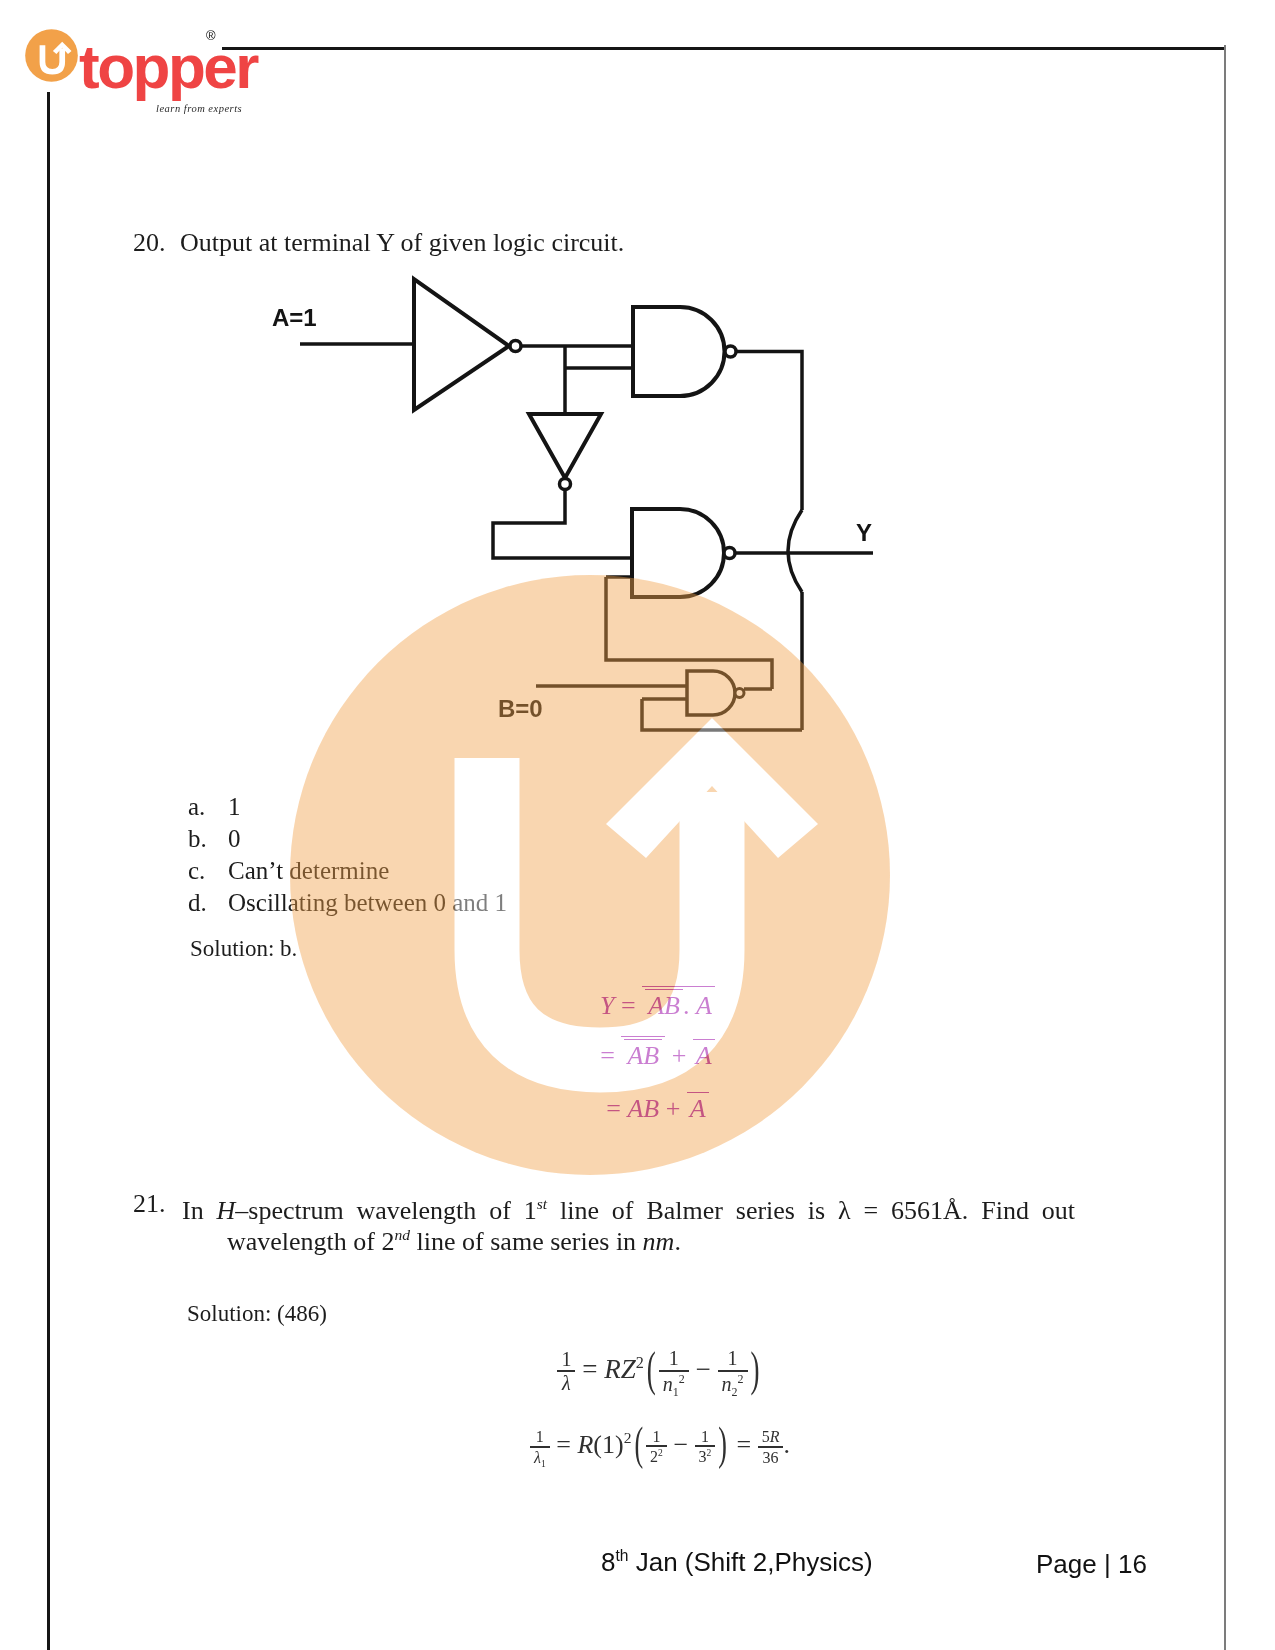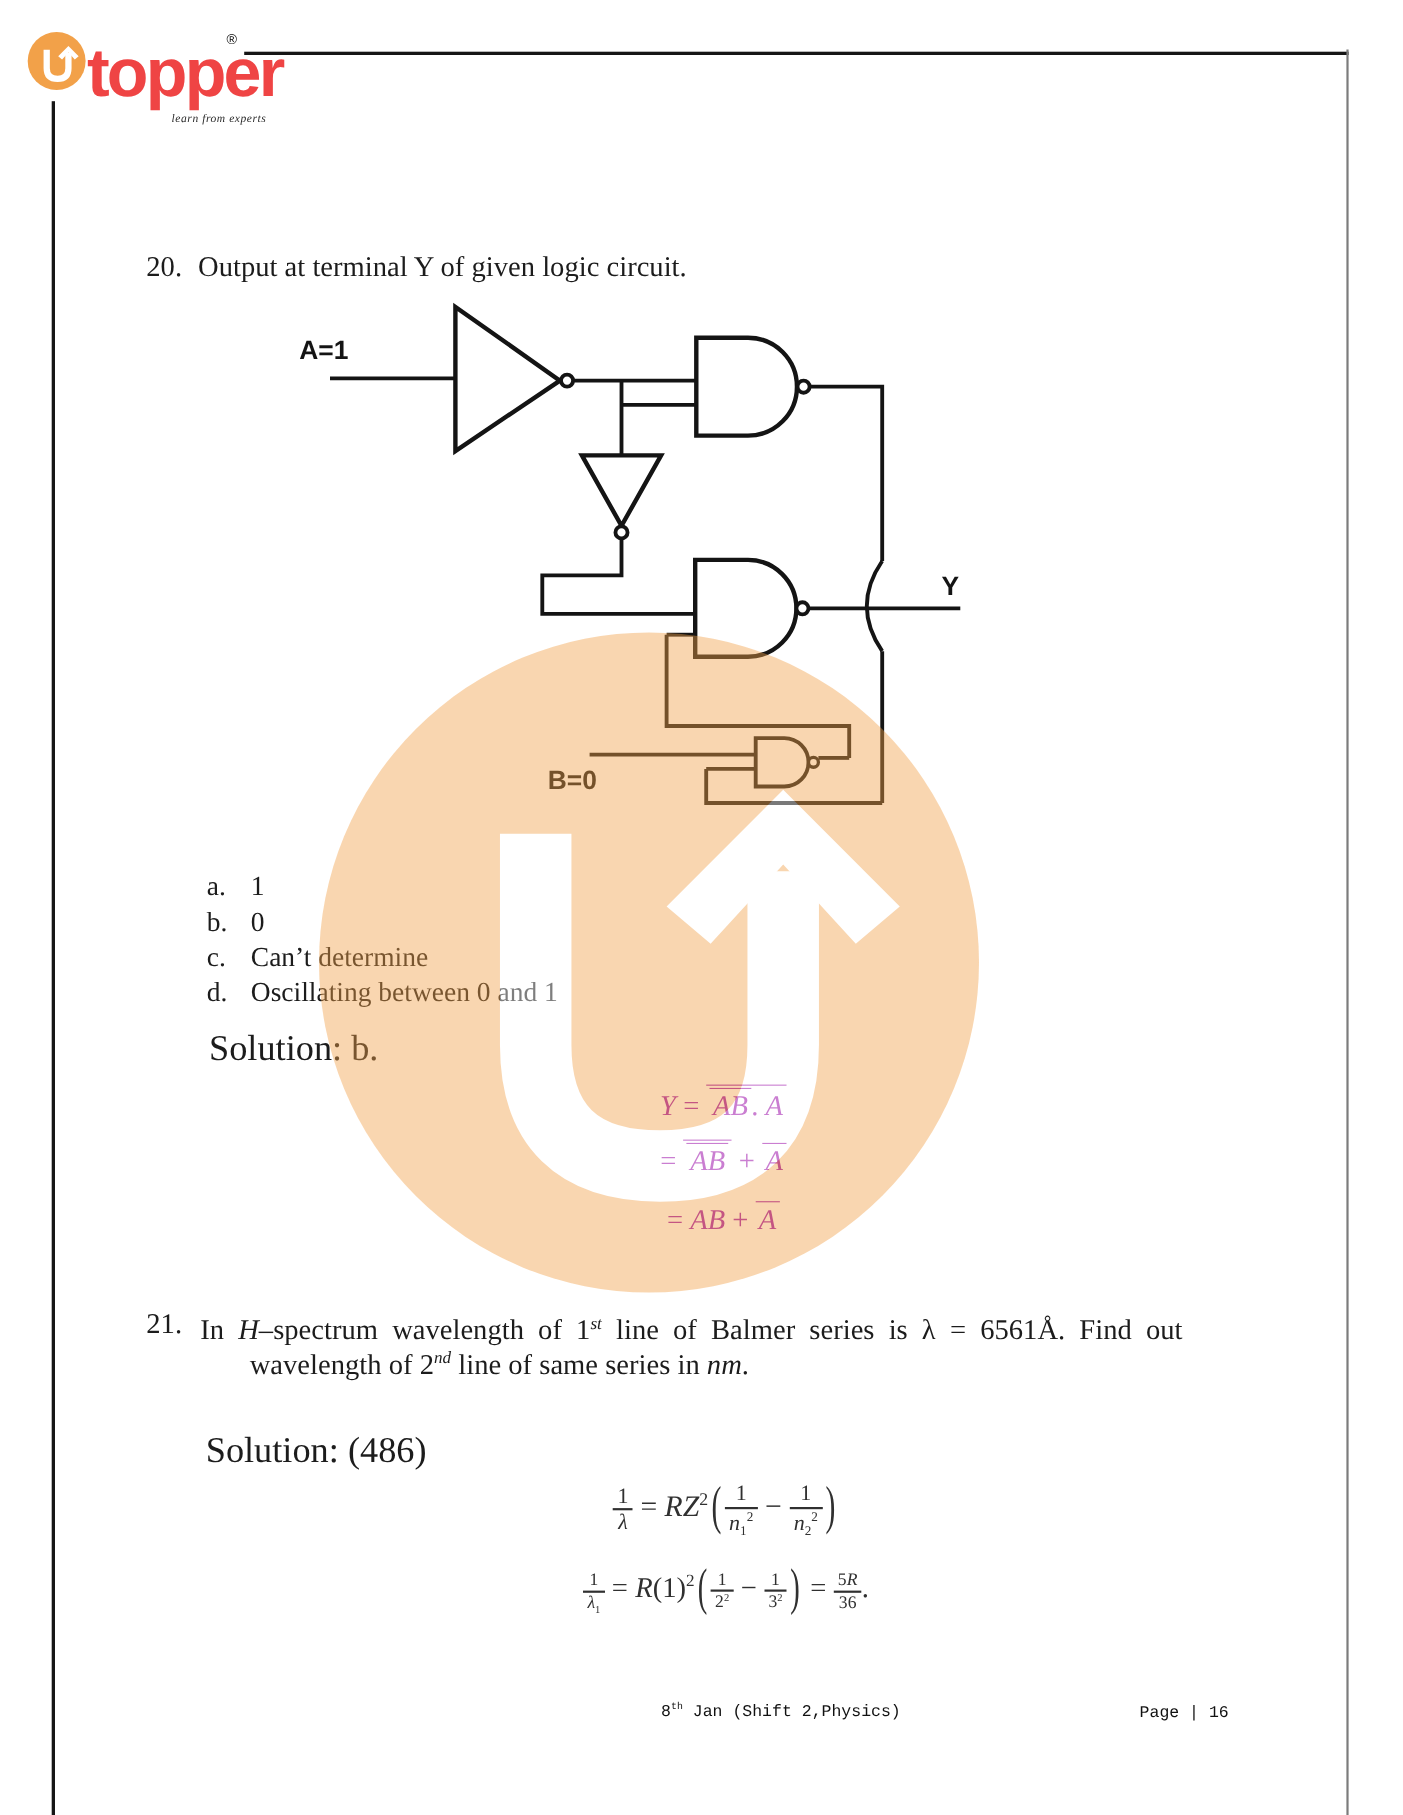--- a/index.html
+++ b/index.html
@@ -12,21 +12,21 @@
   .reg{font-family:"Liberation Sans", sans-serif;font-size:13px;color:#0d0d0d;}
   .tagline{font-style:italic;font-size:10.5px;color:#2a2a2a;letter-spacing:.5px;}
   .rule-top{background:#161616;height:2.5px;}
   .border-left{background:#161616;width:2.5px;}
   .border-right{background:#7c7c7c;width:2px;}
   
   .qrow{display:flex;font-size:26px;}
   .qnum{width:47px;flex:0 0 47px;}
   .optrow{display:flex;font-size:25px;height:32px;line-height:28px;}
   .optkey{width:40px;flex:0 0 40px;}
-  .sol{font-size:33px;}
+  .sol{font-size:23px;}
   
   .deriv{width:285px;text-align:center;font-size:26px;color:#a21caf;}
   .deriv .dl1{margin-bottom:15px;}
   .deriv .dl2{margin-bottom:21px;}
   .deriv .dl3{margin-bottom:19px;}
   .ol{display:inline-block;border-top:1.8px solid currentColor;padding:2px 3px 0;line-height:1.05;}
   
   .just{width:893px;text-align:justify;text-align-last:justify;font-size:26px;line-height:31px;}
   .plain21{font-size:26px;line-height:31px;}
   .sp{font-size:0.6em;vertical-align:super;}
@@ -35,21 +35,21 @@
   .formula{text-align:center;color:#303030;}
   .f1{font-size:27px;width:400px;}
   .f2{font-size:26px;width:440px;}
   .frac{display:inline-block;vertical-align:-0.62em;text-align:center;}
   .frac .nm{display:block;padding:0 4px;border-bottom:2px solid currentColor;line-height:1.08;}
   .frac .dn{display:block;padding:1px 4px 0;line-height:1.08;}
   .fsm{font-size:20px;}
   .fxs{font-size:16px;}
   .bp{display:inline-block;transform:scaleY(1.8);margin:0 3px;font-weight:300;}
   
-  .footer{font-family:Liberation Mono, monospace;font-size:15px;color:#111;}
+  .footer{font-family:Liberation Sans, sans-serif;font-size:26px;color:#111;}
   
   svg{position:absolute;overflow:visible;}
   .wm{opacity:0.43;pointer-events:none;z-index:5;}
   .w{stroke:#141414;stroke-width:3.5;fill:none;}
   .gate{stroke:#141414;stroke-width:4;fill:#ffffff;}
   .bub{stroke:#141414;stroke-width:3.5;fill:#ffffff;}
   .clabel{font-family:"Liberation Sans", sans-serif;font-weight:bold;font-size:24px;fill:#141414;}
 </style>
 </head>
 <body>

